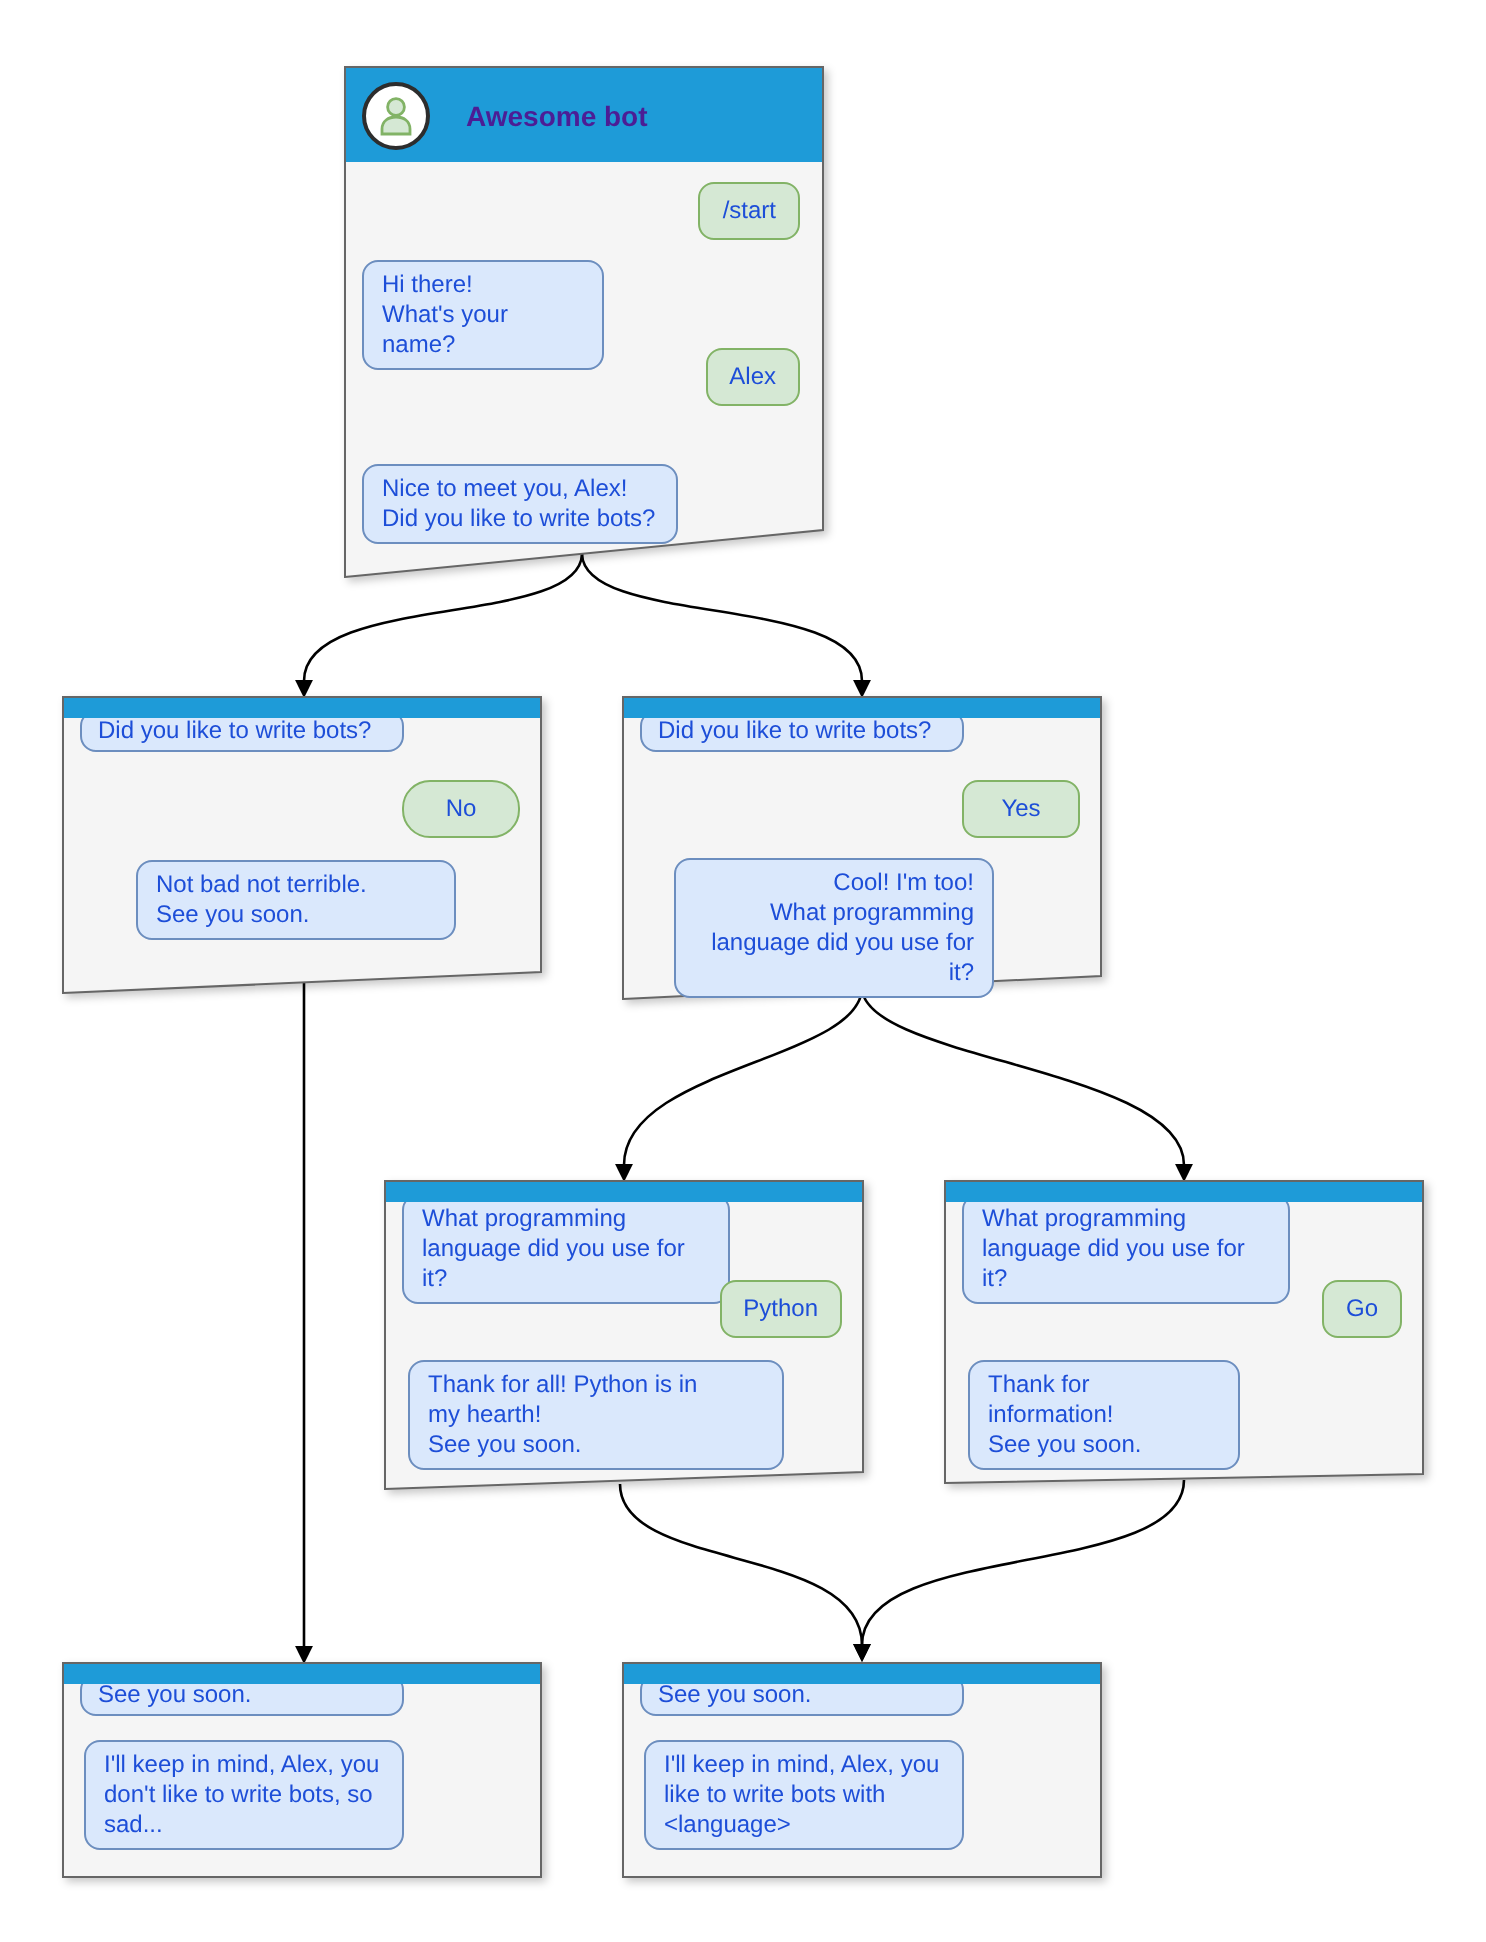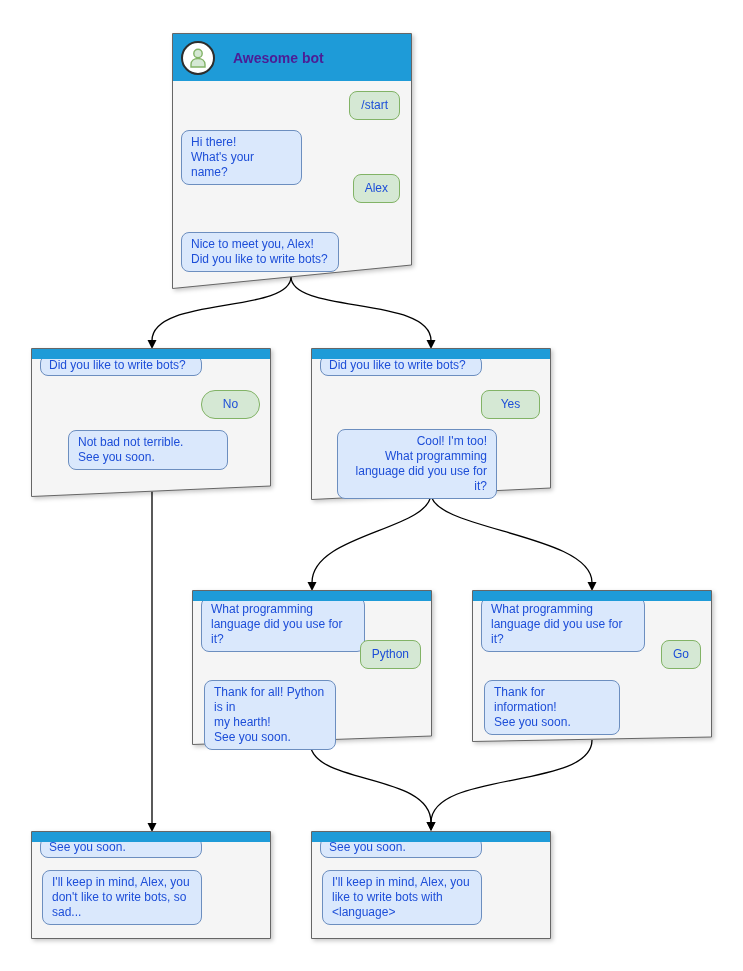--- a/index.html
+++ b/index.html
@@ -33,21 +33,21 @@
   #no-q{left:9px;top:7px;}
   #no-a{right:11px;top:42px;min-width:59px;border-radius:14px;}
   #no-r{left:11px;top:82px;width:160px;margin-left:26px;}
 
   #yes-q{left:9px;top:7px;}
   #yes-a{right:11px;top:42px;min-width:59px;}
   #yes-r{left:26px;top:81px;width:160px;text-align:right;}
 
   #py-q{left:9px;top:7px;width:164px;}
   #py-a{right:11px;top:50px;}
-  #py-r{left:12px;top:90px;width:132px;}
+  #py-r{left:12px;top:90px;width:188px;}
 
   #go-q{left:9px;top:7px;width:164px;}
   #go-a{right:11px;top:50px;}
   #go-r{left:12px;top:90px;width:136px;}
 
   #fno-q{left:9px;top:6px;}
   #fno-r{left:11px;top:39px;width:160px;}
   #fyes-q{left:9px;top:6px;}
   #fyes-r{left:11px;top:39px;width:160px;}
 

